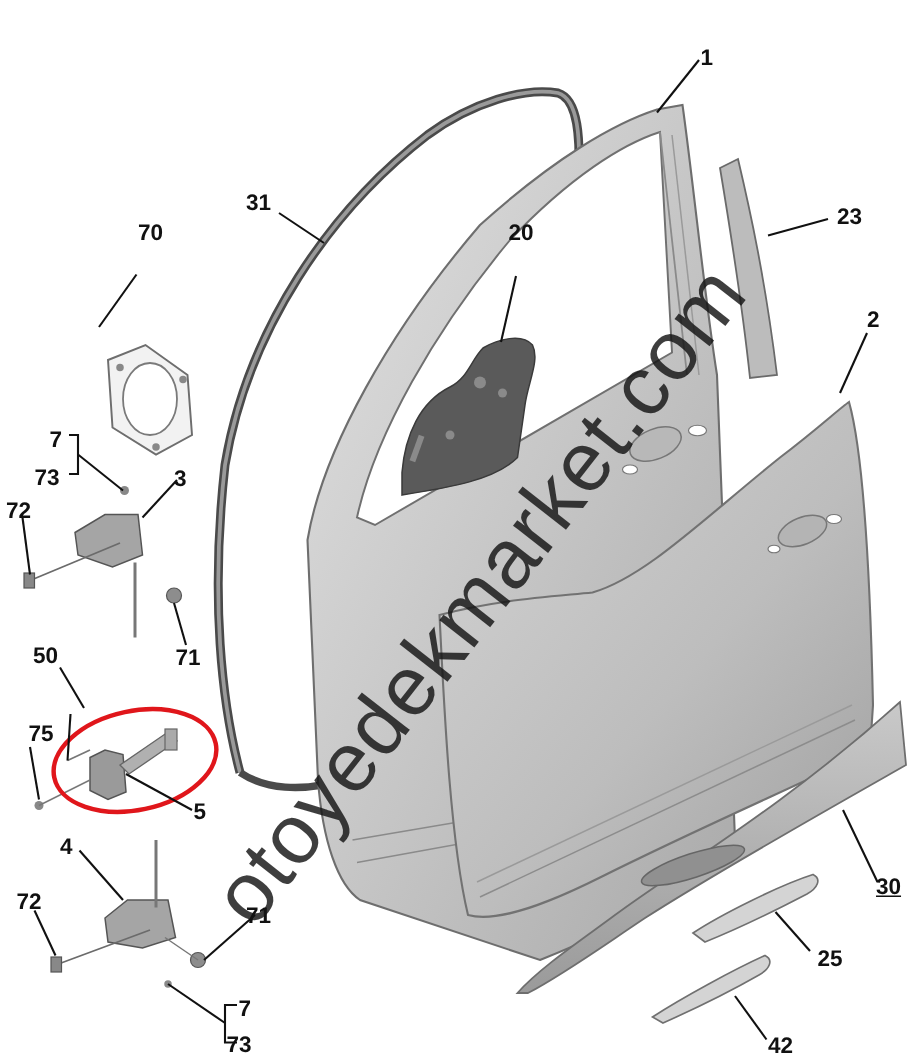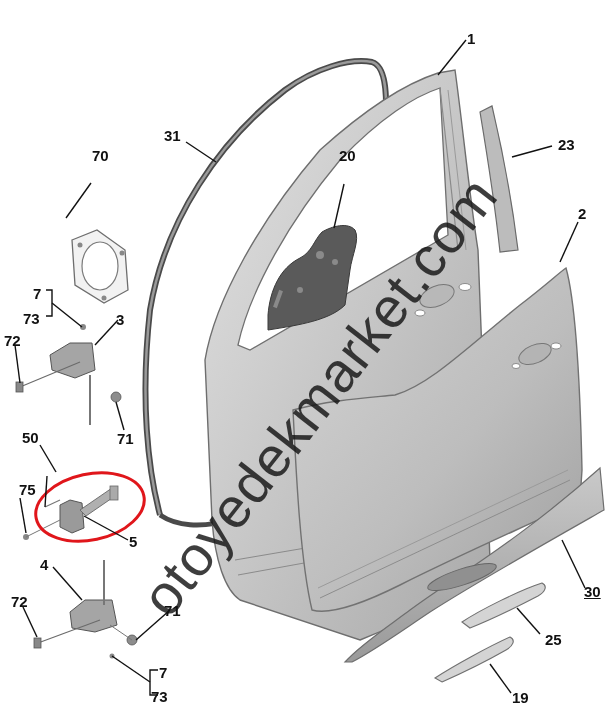--- a/index.html
+++ b/index.html
@@ -179,21 +179,21 @@
   <div class="callout" style="left:116px;top:312px;">3</div>
   <div class="callout" style="left:40px;top:557px;">4</div>
   <div class="callout" style="left:129px;top:534px;">5</div>
   <div class="callout" style="left:33px;top:286px;">7</div>
   <div class="callout" style="left:159px;top:665px;">7</div>
   <div class="callout" style="left:339px;top:148px;">20</div>
   <div class="callout" style="left:164px;top:128px;">31</div>
   <div class="callout" style="left:558px;top:137px;text-align:right;">23</div>
   <div class="callout" style="left:545px;top:632px;">25</div>
   <div class="callout" style="left:584px;top:584px;text-decoration:underline;">30</div>
-  <div class="callout" style="left:512px;top:690px;">19</div>
+  <div class="callout" style="left:512px;top:690px;">42</div>
   <div class="callout" style="left:92px;top:148px;">70</div>
   <div class="callout" style="left:117px;top:431px;">71</div>
   <div class="callout" style="left:164px;top:603px;">71</div>
   <div class="callout" style="left:4px;top:333px;">72</div>
   <div class="callout" style="left:11px;top:594px;">72</div>
   <div class="callout" style="left:23px;top:311px;">73</div>
   <div class="callout" style="left:151px;top:689px;">73</div>
   <div class="callout" style="left:22px;top:430px;">50</div>
   <div class="callout" style="left:6px;top:482px;margin-left:13px;">75</div>
 

